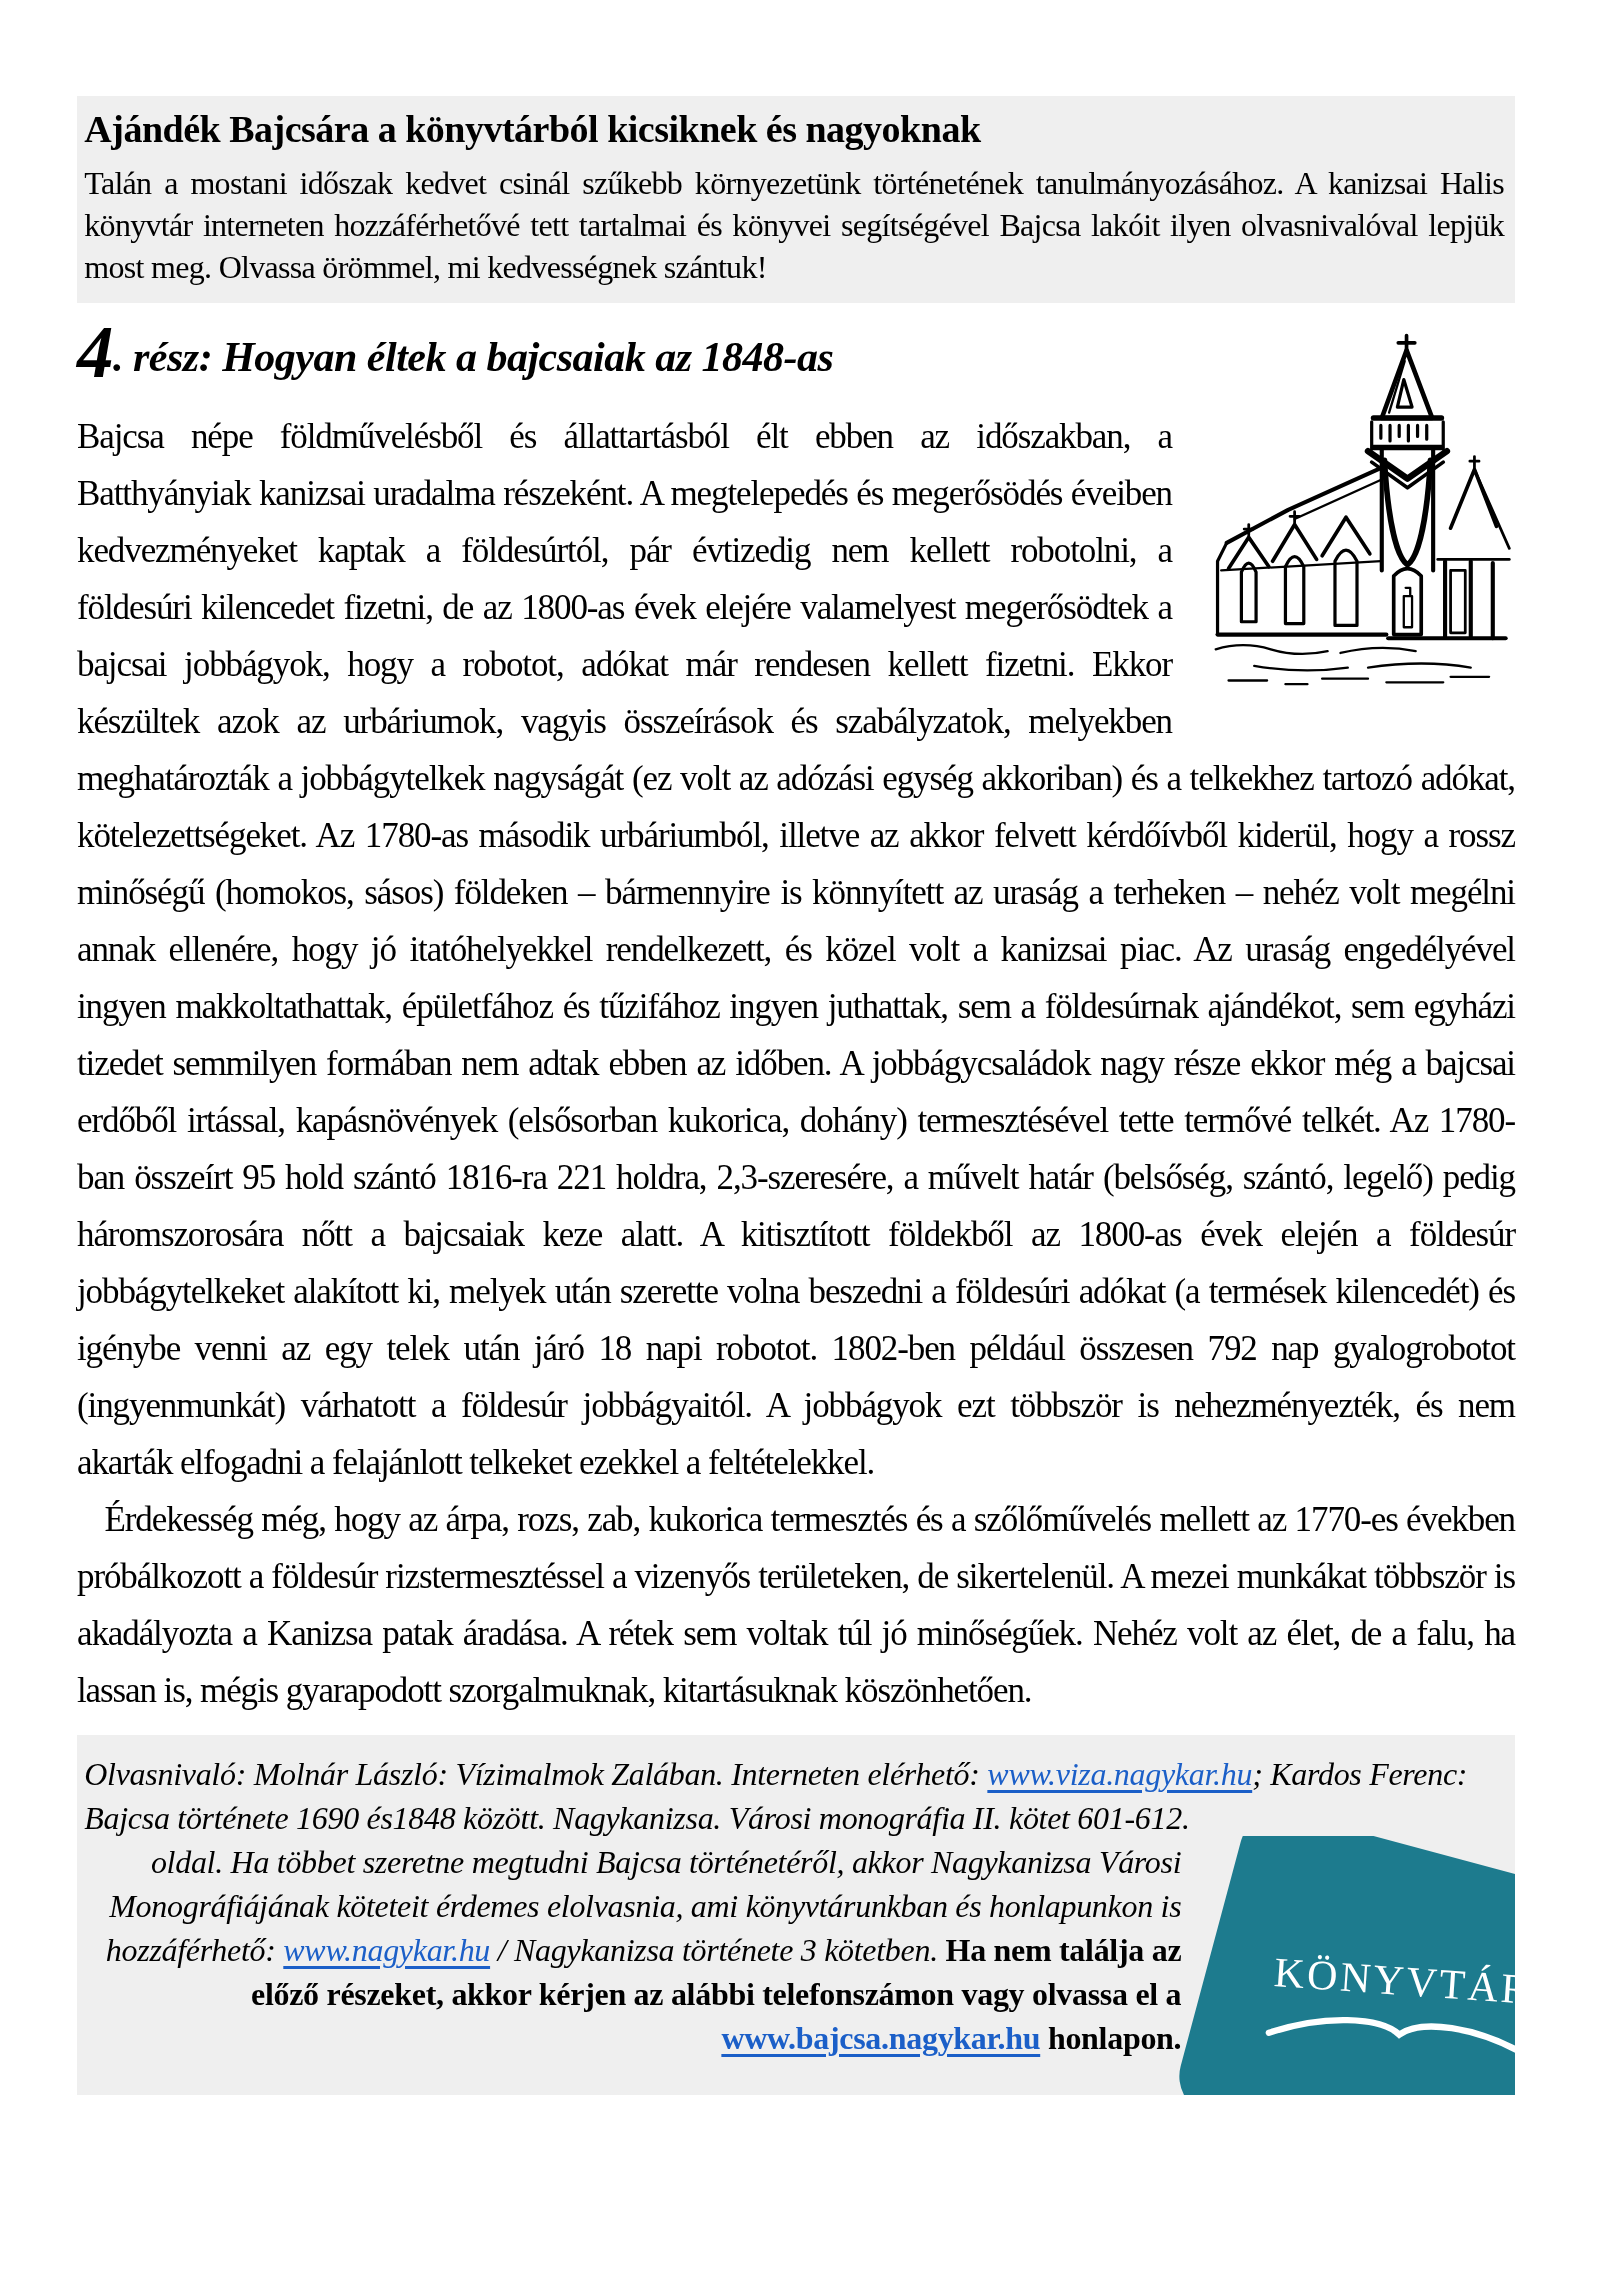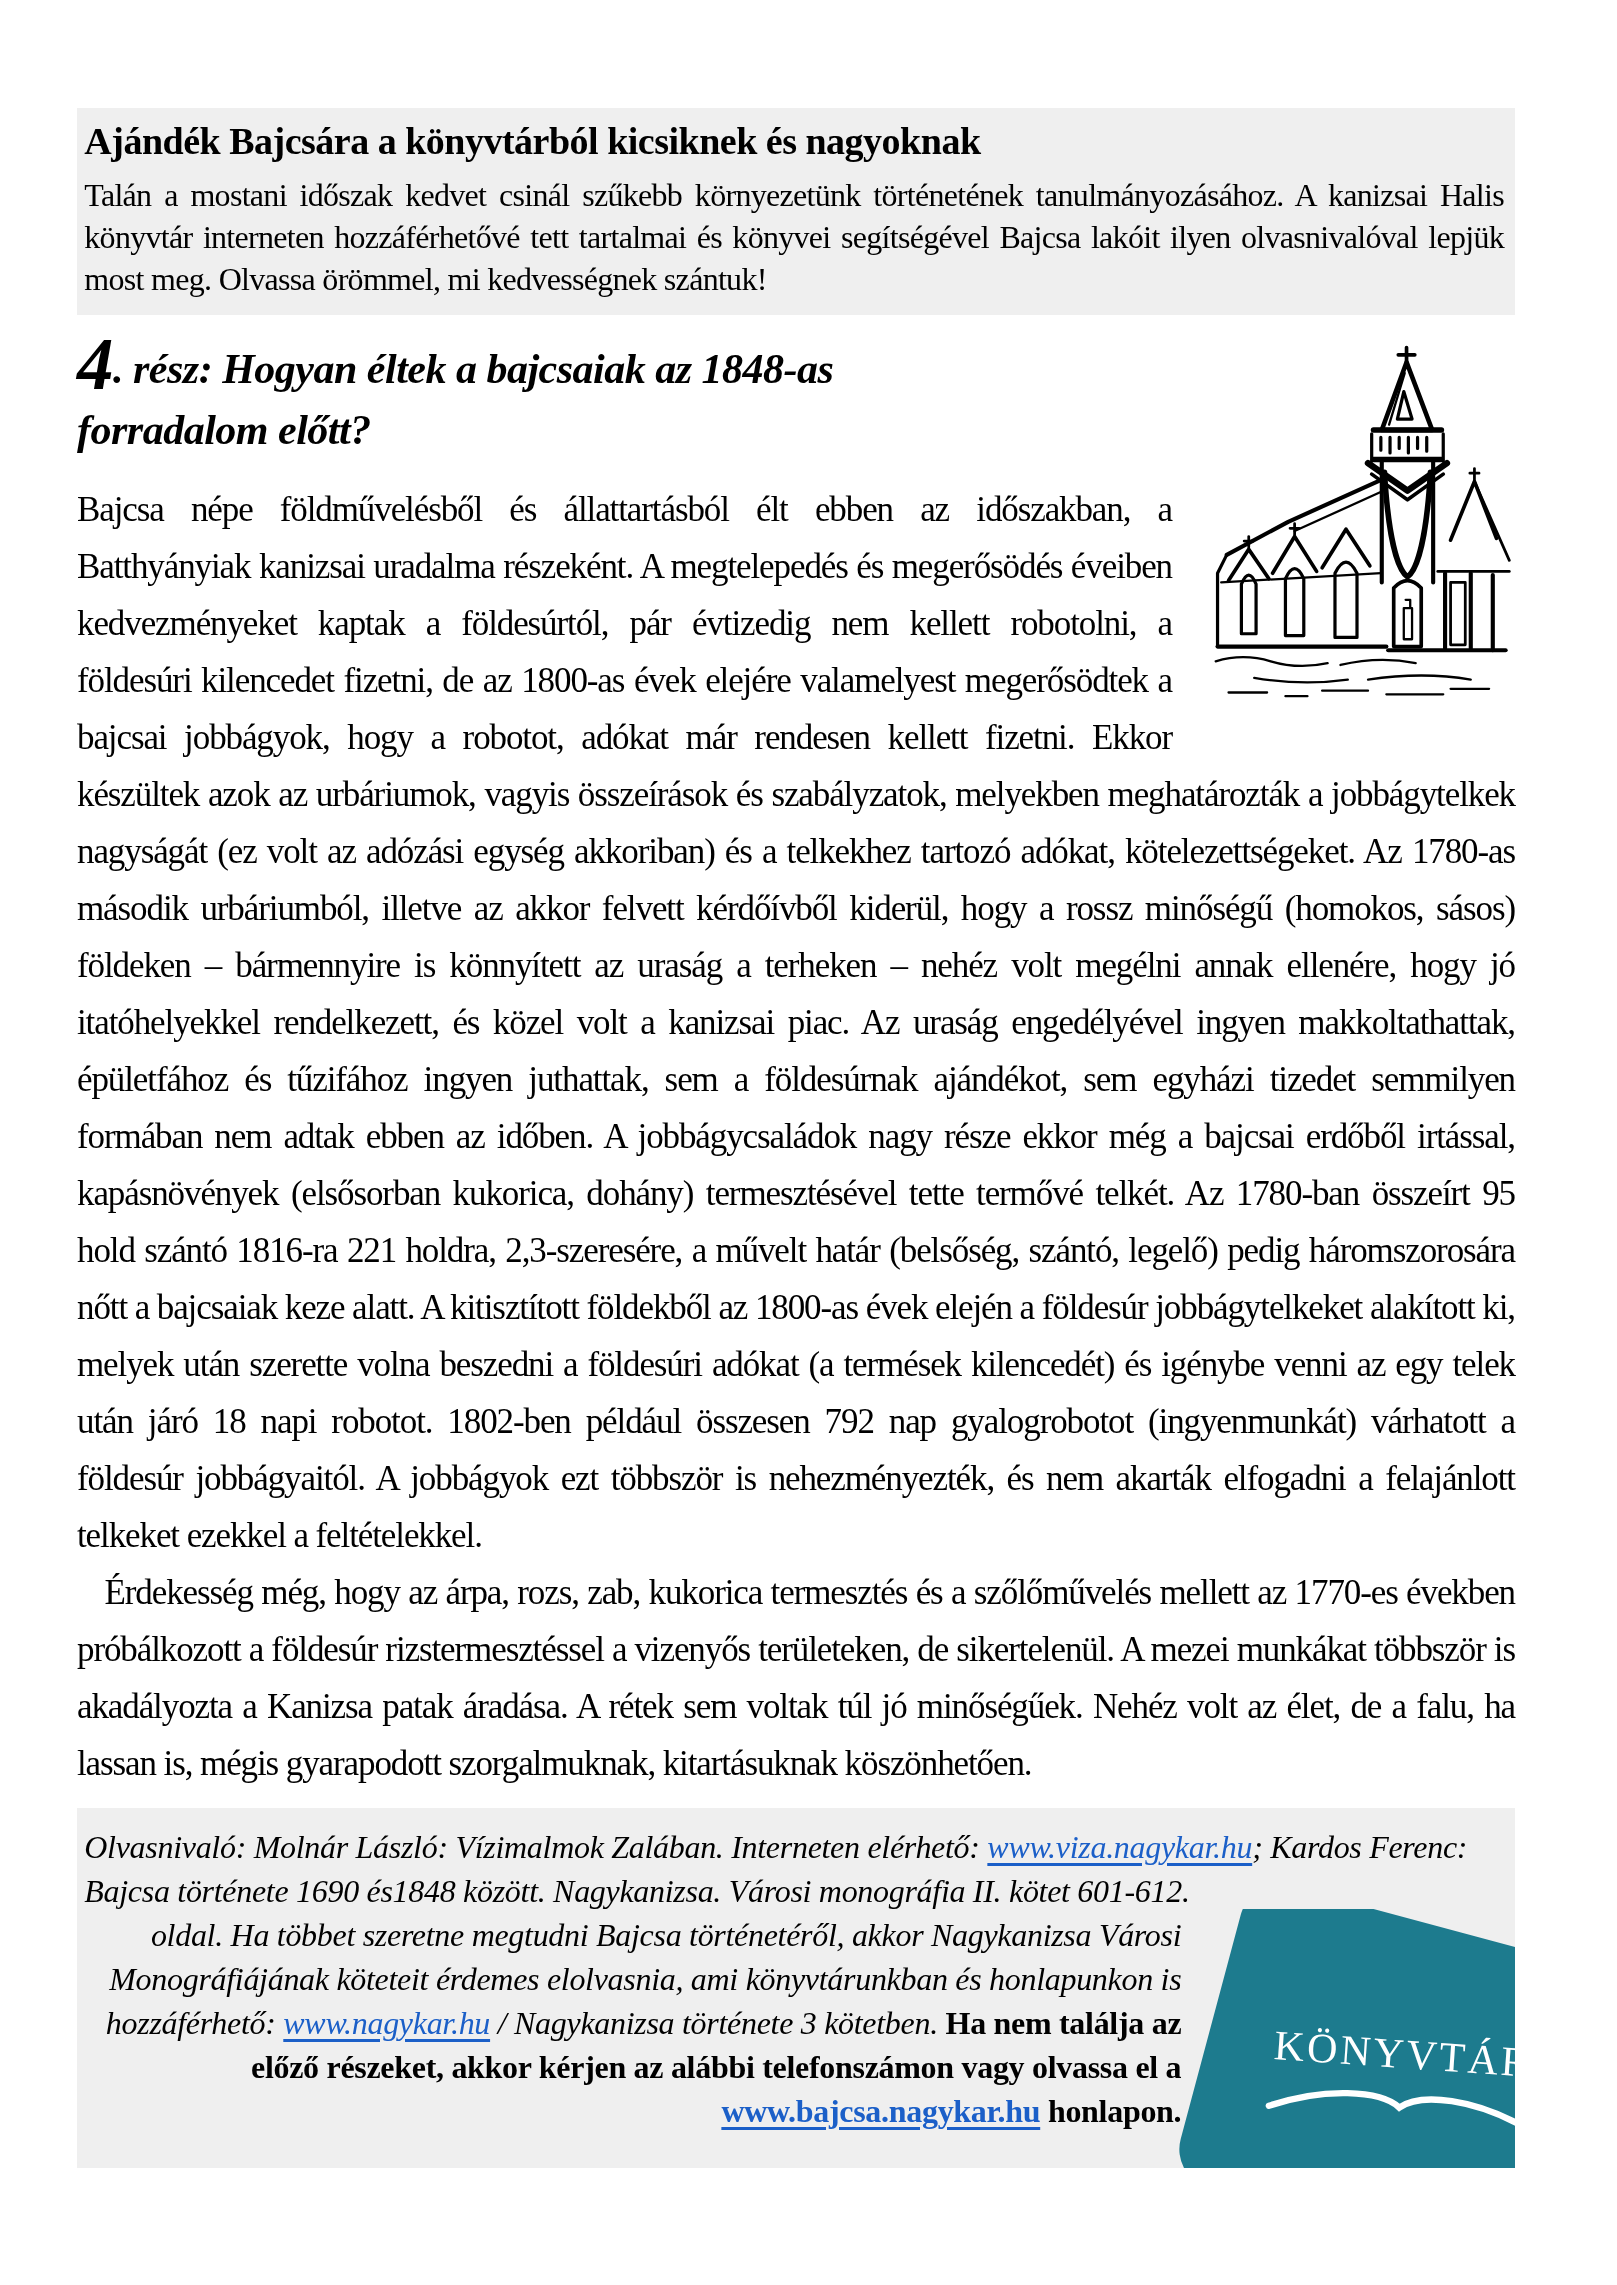--- a/index.html
+++ b/index.html
@@ -8,21 +8,21 @@
     --logo-teal:#1d7b8e;
     --ink:#000000;
   }
   *{box-sizing:border-box;}
   body{margin:0;background:#888;}
   .page{
     width:1617px;height:2286px;background:#fff;position:relative;
     font-family:"Liberation Serif", serif;color:var(--ink);
     margin:0 auto;overflow:hidden;
   }
-  .content{position:absolute;left:77px;top:108px;width:1438px;}
+  .content{position:absolute;left:77px;top:96px;width:1438px;}
 
   
   .header-box{background:var(--box-bg);padding:11px 11px 14.7px 7.3px;}
   .header-title{font-size:38px;font-weight:bold;margin:0 0 11px 0;letter-spacing:-0.5px;}
   .header-para{font-size:32px;line-height:42px;margin:0;text-align:justify;letter-spacing:-0.7px;}
 
   
   .article{margin-top:24px;}
   .church-float{float:right;width:323px;height:378px;margin:3.7px 0 9.2px 20px;}
   .church-float svg{width:312px;height:367px;display:block;margin-left:9.2px;}
@@ -117,21 +117,20 @@
             <path d="M58 366 q52 9 102 2" stroke-width="2.5"></path>
             <path d="M182 368 q60 -9 112 0" stroke-width="2.5"></path>
             <path d="M30 382 h42 M92 386 h24 M132 380 h50 M202 384 h62 M272 378 h42" stroke-width="2.5"></path>
           </g>
         </svg>
       </div>
 
 
       <div class="subtitle">
         <div class="line"><span class="sub-num">4</span><span>. rész: Hogyan éltek a bajcsaiak az 1848-as</span></div>
-        <div class="line">forradalom előtt?</div>
       </div>
 
       <p class="body-para">Bajcsa népe földművelésből és állattartásból élt ebben az időszakban, a Batthyányiak kanizsai uradalma részeként. A megtelepedés és megerősödés éveiben kedvezményeket kaptak a földesúrtól, pár évtizedig nem kellett robotolni, a földesúri kilencedet fizetni, de az 1800-as évek elejére valamelyest megerősödtek a bajcsai jobbágyok, hogy a robotot, adókat már rendesen kellett fizetni. Ekkor készültek azok az urbáriumok, vagyis összeírások és szabályzatok, melyekben meghatározták a jobbágytelkek nagyságát (ez volt az adózási egység akkoriban) és a telkekhez tartozó adókat, kötelezettségeket. Az 1780-as második urbáriumból, illetve az akkor felvett kérdőívből kiderül, hogy a rossz minőségű (homokos, sásos) földeken – bármennyire is könnyített az uraság a terheken – nehéz volt megélni annak ellenére, hogy jó itatóhelyekkel rendelkezett, és közel volt a kanizsai piac. Az uraság engedélyével ingyen makkoltathattak, épületfához és tűzifához ingyen juthattak, sem a földesúrnak ajándékot, sem egyházi tizedet semmilyen formában nem adtak ebben az időben. A jobbágycsaládok nagy része ekkor még a bajcsai erdőből irtással, kapásnövények (elsősorban kukorica, dohány) termesztésével tette termővé telkét. Az 1780-ban összeírt 95 hold szántó 1816-ra 221 holdra, 2,3-szeresére, a művelt határ (belsőség, szántó, legelő) pedig háromszorosára nőtt a bajcsaiak keze alatt. A kitisztított földekből az 1800-as évek elején a földesúr jobbágytelkeket alakított ki, melyek után szerette volna beszedni a földesúri adókat (a termések kilencedét) és igénybe venni az egy telek után járó 18 napi robotot. 1802-ben például összesen 792 nap gyalogrobotot (ingyenmunkát) várhatott a földesúr jobbágyaitól. A jobbágyok ezt többször is nehezményezték, és nem akarták elfogadni a felajánlott telkeket ezekkel a feltételekkel.</p>
       <p class="body-para indent">Érdekesség még, hogy az árpa, rozs, zab, kukorica termesztés és a szőlőművelés mellett az 1770-es években próbálkozott a földesúr rizstermesztéssel a vizenyős területeken, de sikertelenül. A mezei munkákat többször is akadályozta a Kanizsa patak áradása. A rétek sem voltak túl jó minőségűek. Nehéz volt az élet, de a falu, ha lassan is, mégis gyarapodott szorgalmuknak, kitartásuknak köszönhetően.</p>
     </div>
 
     <div class="footer-box">
 
       <div class="logo-clip">
         <div class="logo-card">

